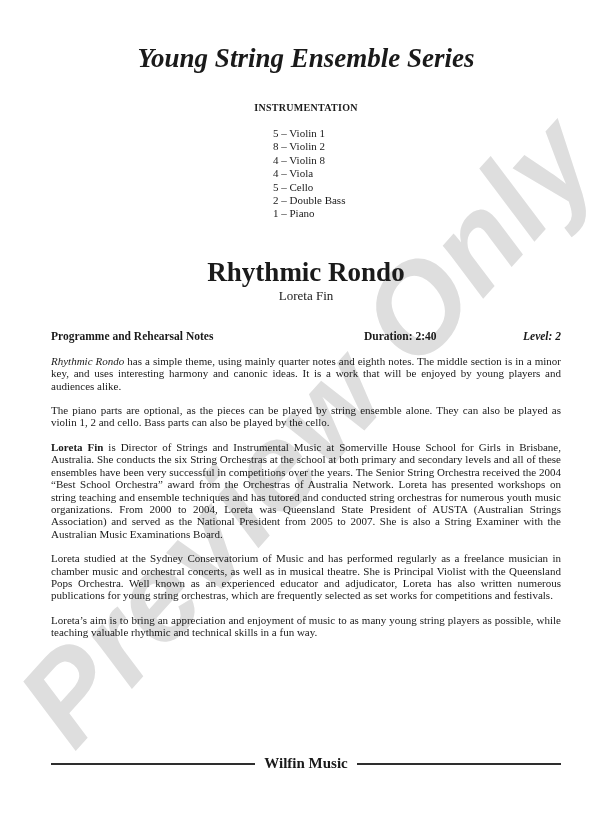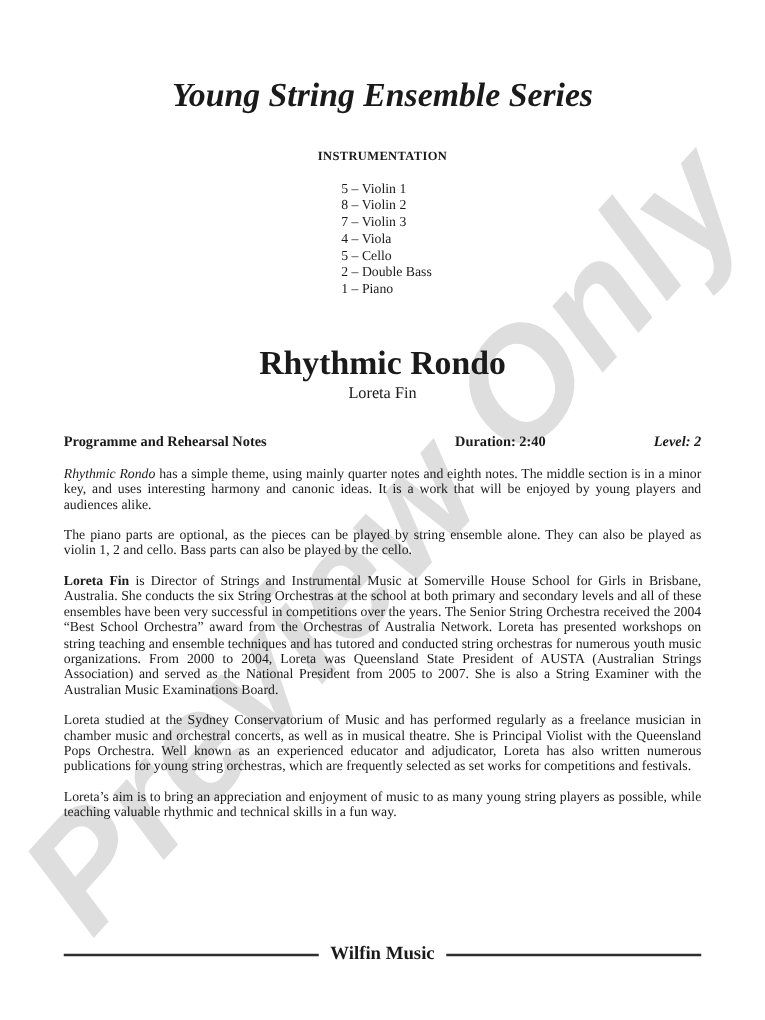--- a/index.html
+++ b/index.html
@@ -27,21 +27,21 @@
     z-index: 0;
     user-select: none;
   }
   .content {
     position: relative;
     z-index: 1;
     padding: 0 51px;
   }
   .series-title {
     margin: 0;
-    padding-top: 60px;
+    padding-top: 42px;
     text-align: center;
     font-size: 27px;
     line-height: 32px;
     font-weight: bold;
     font-style: italic;
   }
   .instr-heading {
     margin: 26px 0 0 0;
     text-align: center;
     font-size: 10px;
@@ -119,21 +119,21 @@
 
   <div class="content">
 
     <h1 class="series-title">Young String Ensemble Series</h1>
 
     <h2 class="instr-heading">INSTRUMENTATION</h2>
 
     <div class="instr-list">
         <div>5 – Violin 1</div>
         <div>8 – Violin 2</div>
-        <div>7 – Violin 3</div>
+        <div>4 – Violin 8</div>
         <div>4 – Viola</div>
         <div>5 – Cello</div>
         <div>2 – Double Bass</div>
         <div>1 – Piano</div>
       </div>
 
     <h2 class="work-title">Rhythmic Rondo</h2>
 
     <div class="composer">Loreta Fin</div>
 

